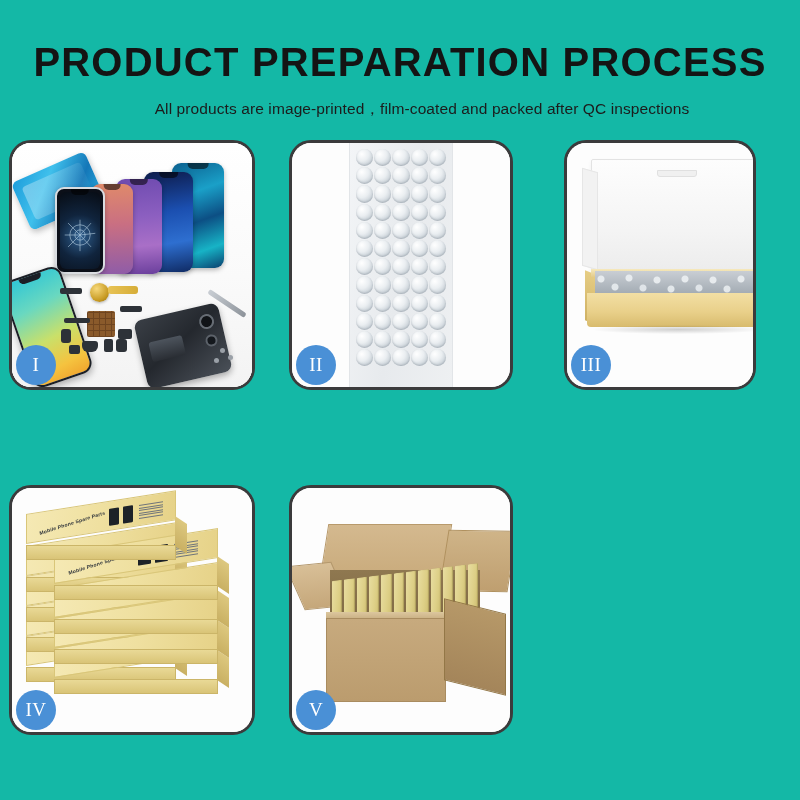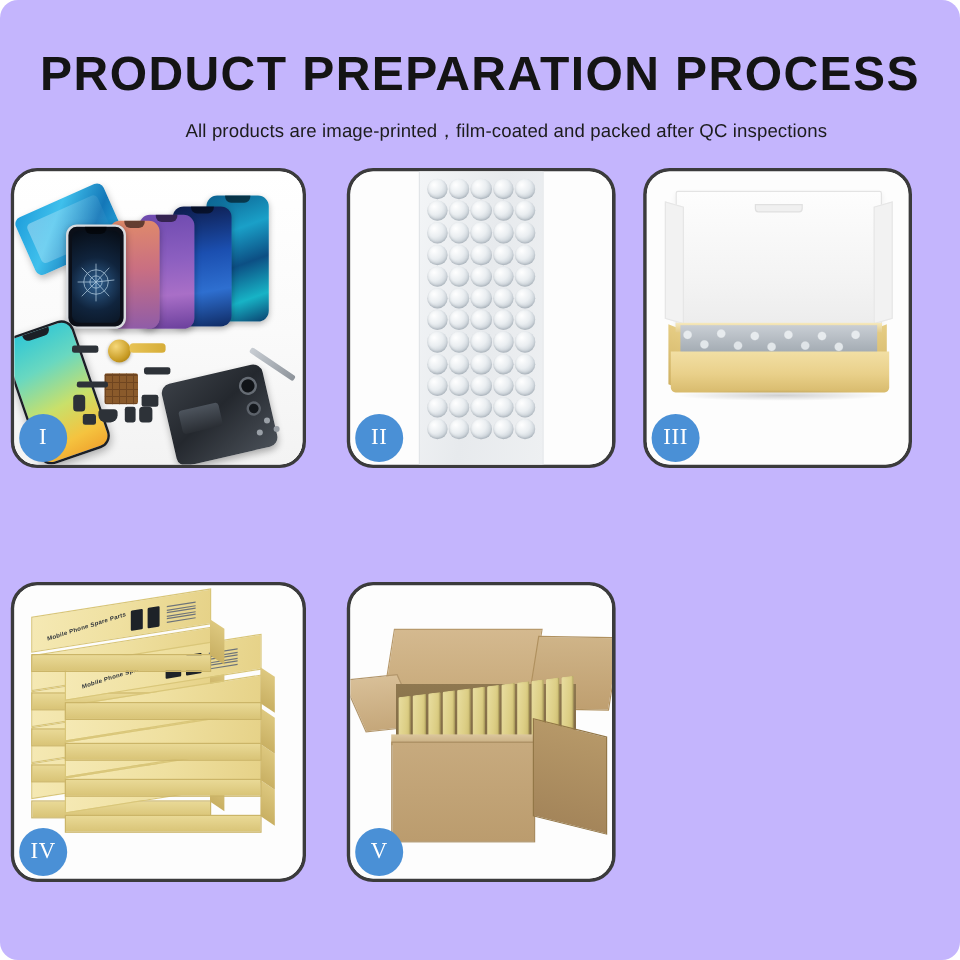--- a/index.html
+++ b/index.html
@@ -4,21 +4,21 @@
 <style>
   * { box-sizing: border-box; margin: 0; padding: 0; }
 
   html, body {
     width: 800px; height: 800px;
     background: #ffffff;
     font-family: "Liberation Sans", sans-serif;
     overflow: hidden;
   }
 
-  .page { position: relative; width: 800px; height: 800px; background: #c4b5fd; border-radius: 15px; }
+  .page { position: relative; width: 800px; height: 800px; background: #14b8a6; }
 
   
   .header { position: absolute; top: 0; left: 0; width: 800px; text-align: center; }
   .title {
     font-size: 40px; font-weight: bold; letter-spacing: 1.2px;
     color: #141414; line-height: 1; margin-top: 42px;
     font-family: "Liberation Sans", sans-serif;
   }
   .subtitle {
     font-size: 15.5px; color: #1c1c1c; margin-top: 17px;
@@ -34,21 +34,21 @@
     position: absolute; top: 0; height: 250px;
     border: 3px solid #3b3b3c; border-radius: 22px;
     background: #fdfdfd; overflow: visible;
   }
   .panel .clip {
     position: absolute; inset: 0; border-radius: 19px; overflow: hidden;
     background: #fdfdfd;
   }
   .panel.p1 { left: 9px;   width: 246px; }
   .panel.p2 { left: 289px; width: 224px; }
-  .panel.p3 { left: 536px; width: 224px; }
+  .panel.p3 { left: 564px; width: 192px; }
   .panel.p4 { left: 9px;   width: 246px; }
   .panel.p5 { left: 289px; width: 224px; }
   .panel.p6 { left: 564px; width: 224px; }
 
   
   .badge {
     position: absolute; left: 4px; bottom: 2px;
     width: 40px; height: 40px; border-radius: 50%;
     background: #4a90d6;
     display: flex; align-items: center; justify-content: center;

